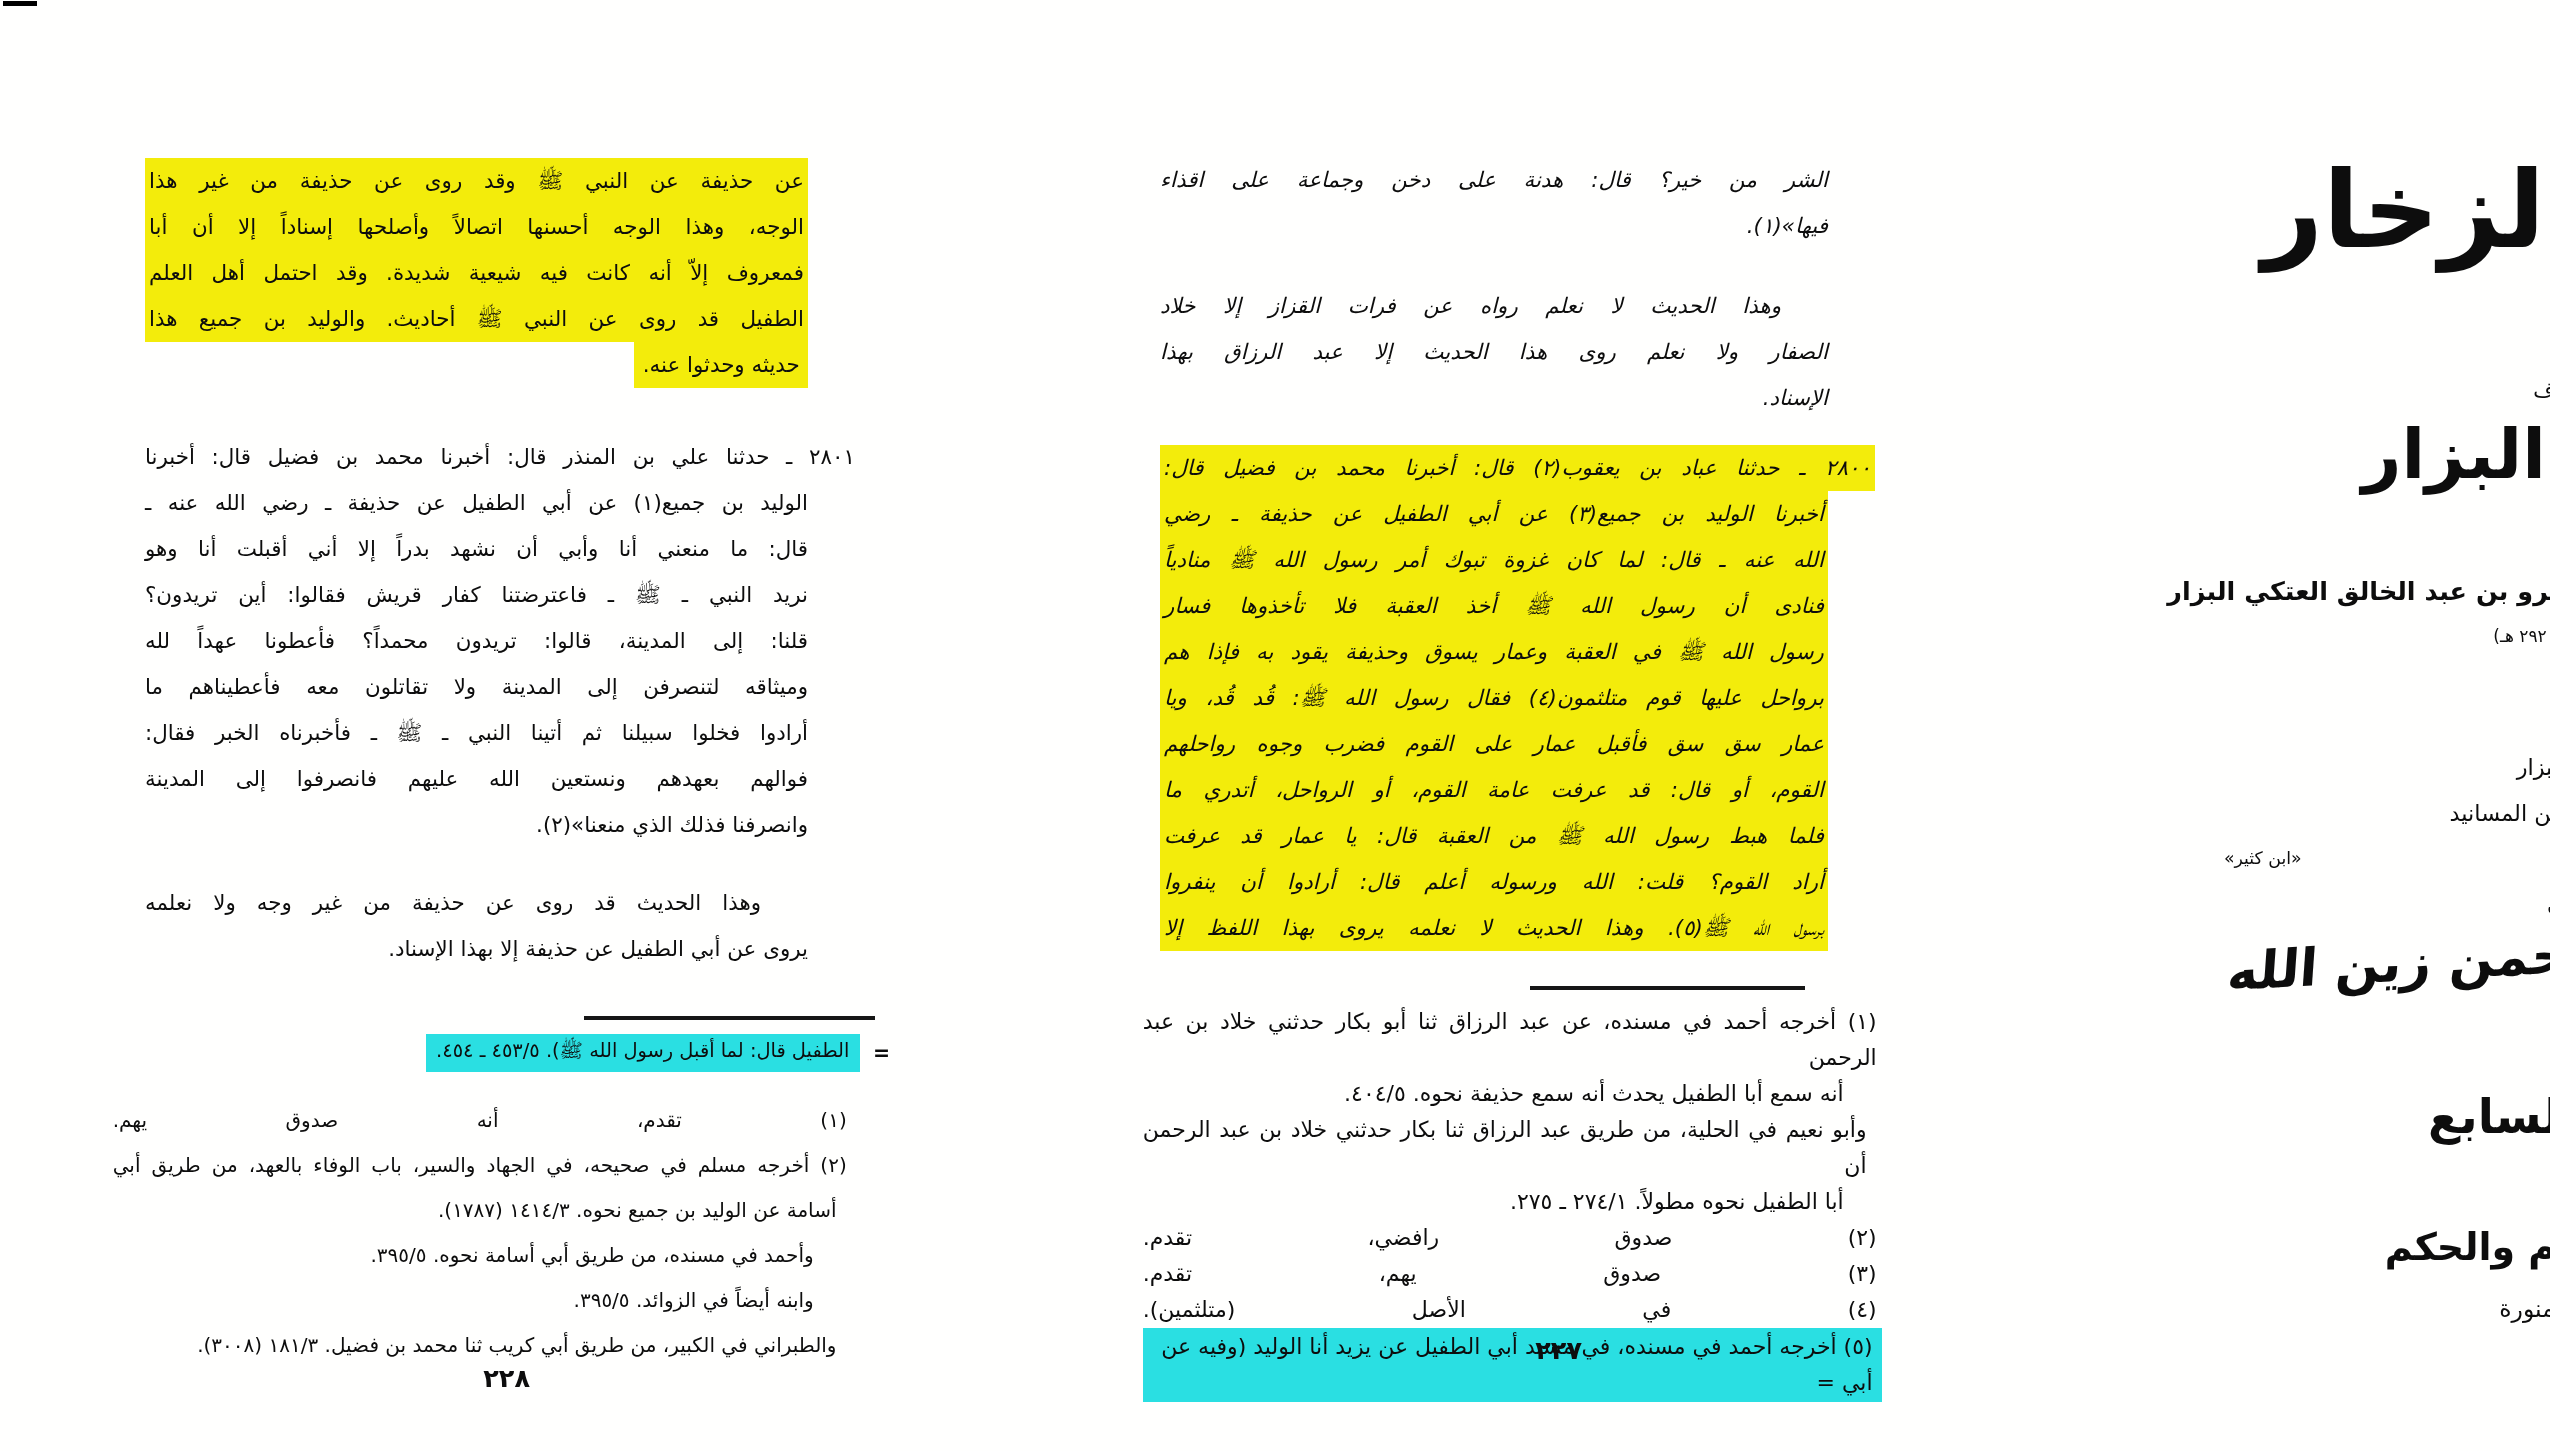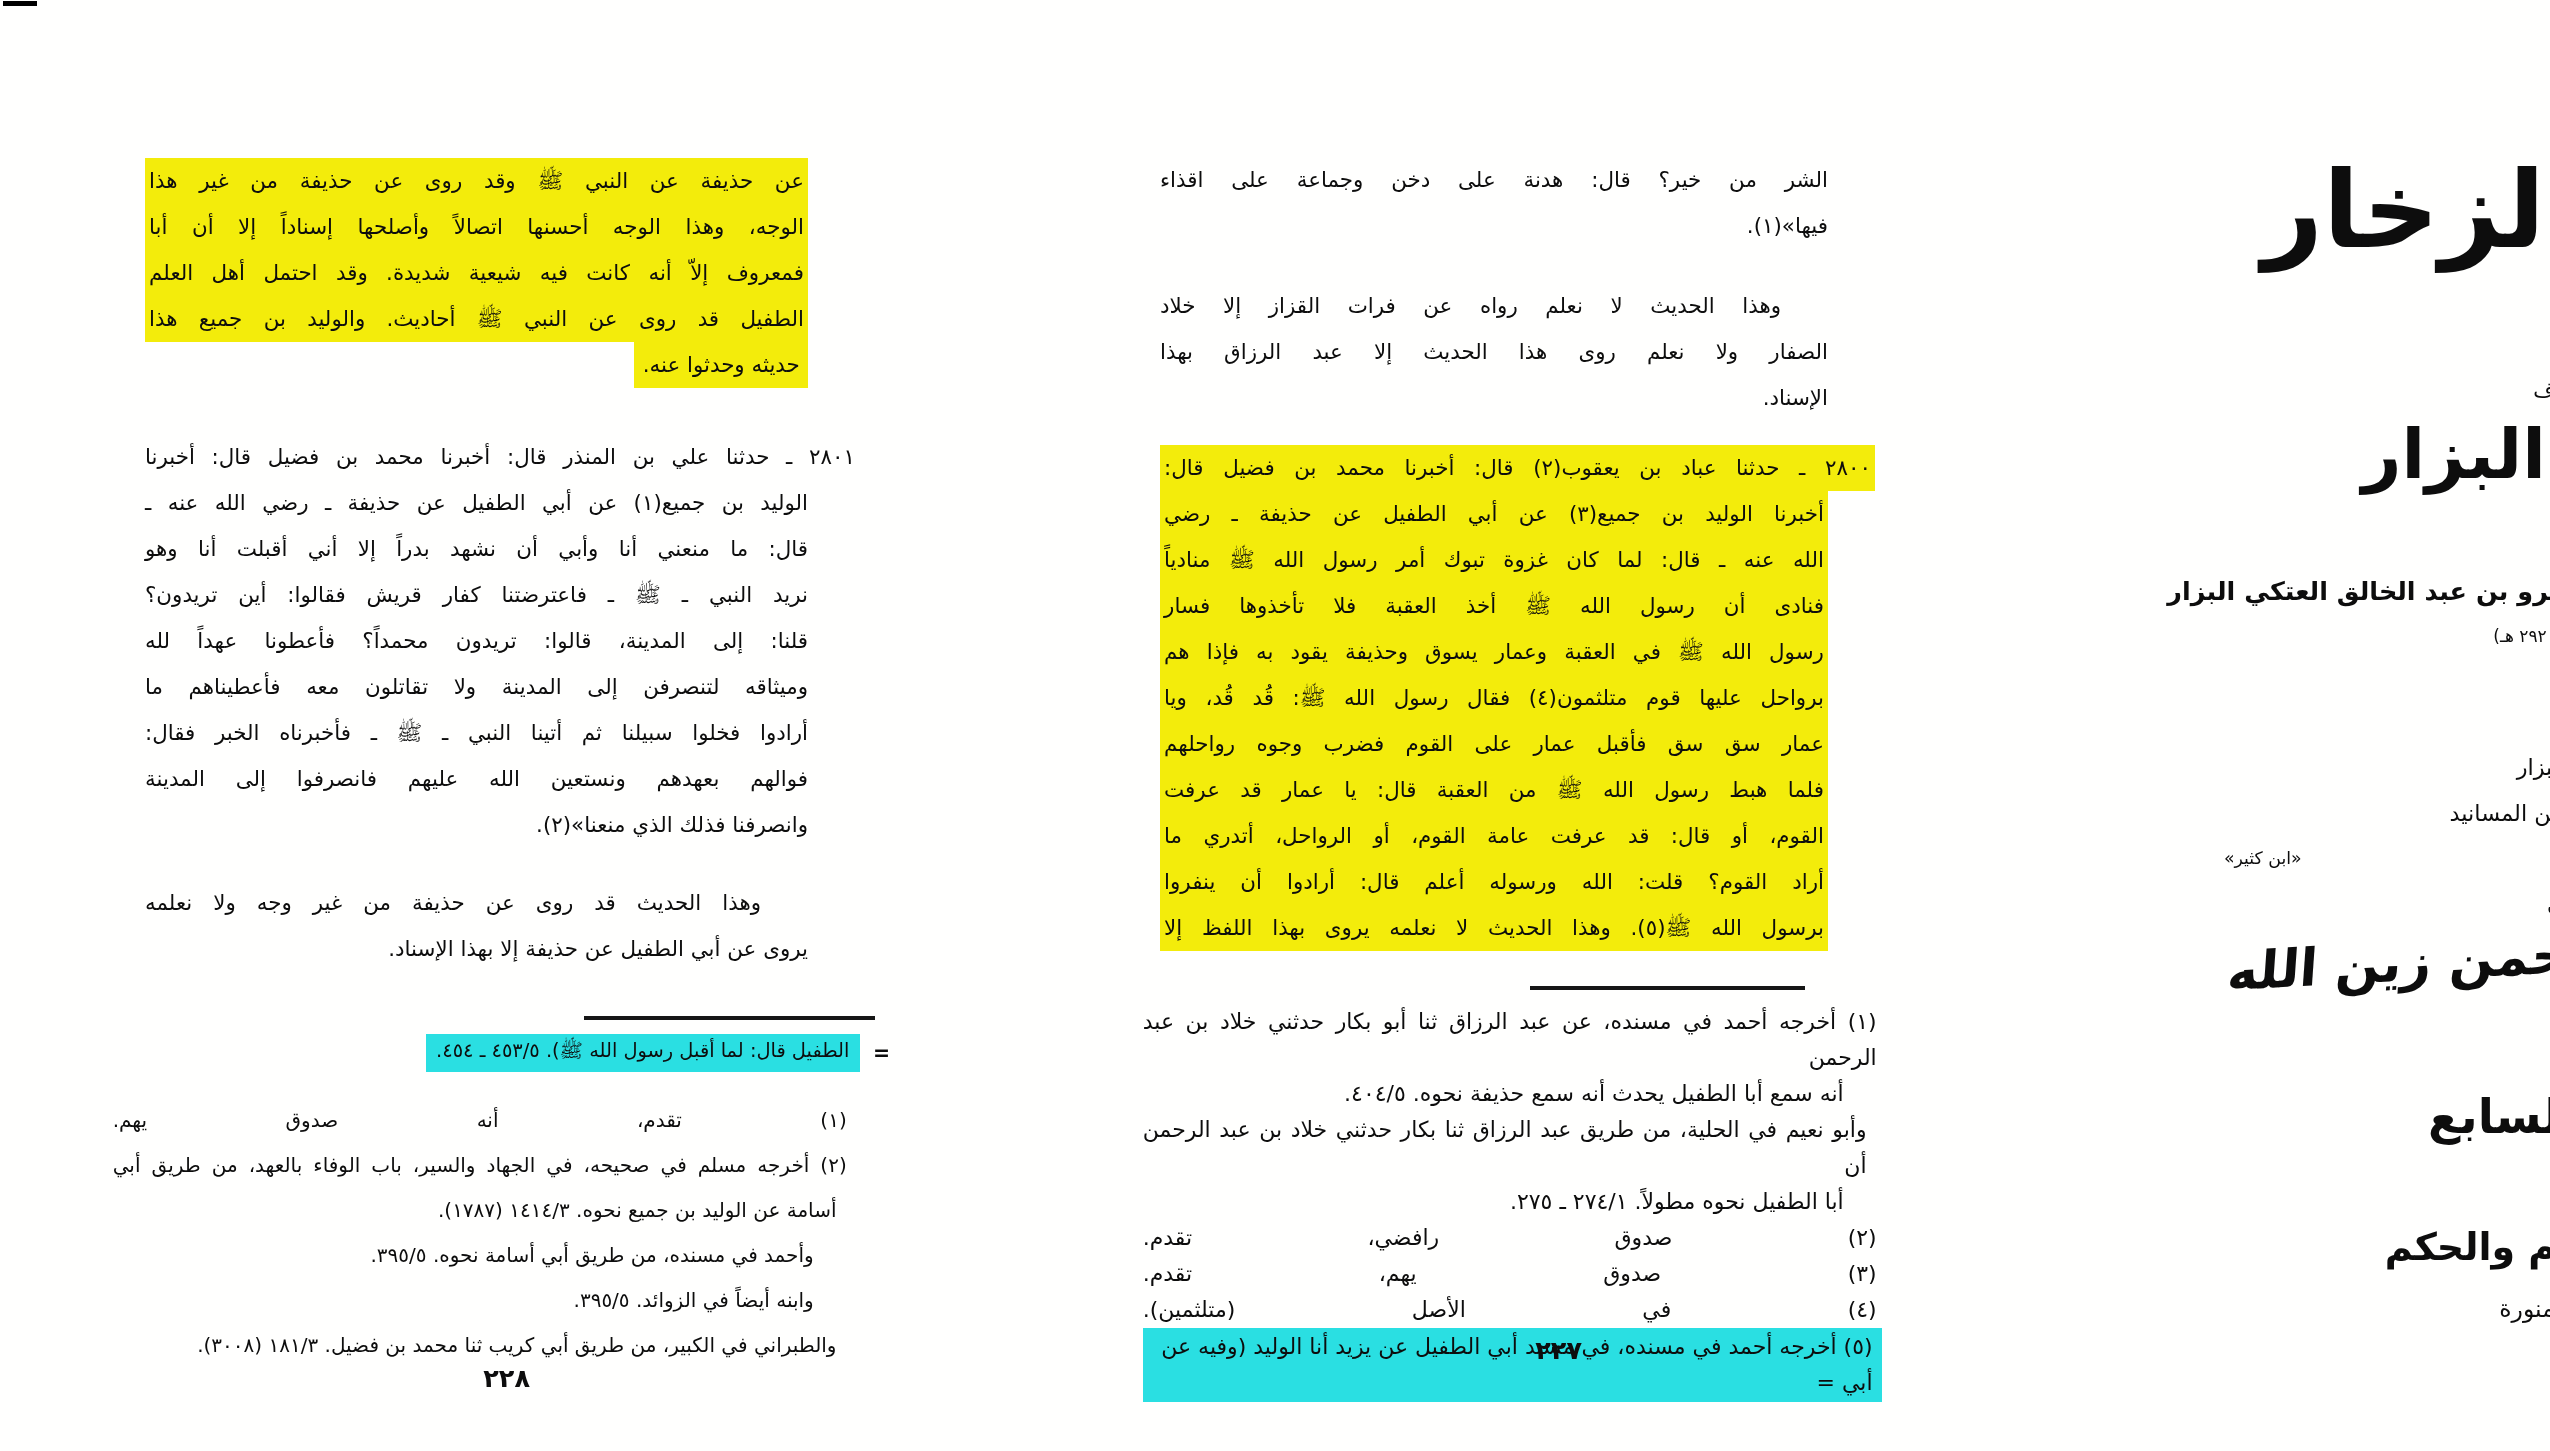--- a/index.html
+++ b/index.html
@@ -5,21 +5,21 @@
   html,body{margin:0;padding:0;background:#e8e8e8;}
   .sheet{position:relative;width:3047px;height:1452px;background:#fffffe;overflow:hidden;
          font-family:"DejaVu Sans",sans-serif;color:#0d0d0d;}
   .page{position:absolute;direction:rtl;}
   .page-left{left:97px;top:153px;width:765px;height:1299px;}
   .page-middle{left:1127px;top:153px;width:765px;height:1299px;}
   .page-title{left:2163px;top:0;width:816px;height:1452px;text-align:center;}
 
   .para{position:absolute;box-sizing:border-box;}
   .l-para{right:54px;width:663px;margin-left:16px;}
-  .m-para{right:64px;width:668px;}
+  .m-para{right:64px;width:668px;font-style:italic;}
 
   .ln{box-sizing:border-box;font-size:21.4px;line-height:46px;text-align:right;}
   .full{text-align:justify;text-align-last:justify;}
   .short{width:fit-content;margin-right:0;margin-left:auto;}
   .ind{padding-right:47px;}
   .ov{margin-right:-47px;}
   .hl{background:var(--yellow);padding:0 4.1px;}
   .hl.short{padding:0 8.2px;}
 
   .rule{position:absolute;height:3.6px;background:#161616;}
@@ -127,22 +127,22 @@
       </div>
 
     <div class="para m-para" style="top:292px">
         <div class="ln full hl ov">٢٨٠٠ ـ حدثنا عباد بن يعقوب(٢) قال: أخبرنا محمد بن فضيل قال:</div>
         <div class="ln full hl">أخبرنا الوليد بن جميع(٣) عن أبي الطفيل عن حذيفة ـ رضي</div>
         <div class="ln full hl">الله عنه ـ قال: لما كان غزوة تبوك أمر رسول الله ﷺ منادياً</div>
         <div class="ln full hl">فنادى أن رسول الله ﷺ أخذ العقبة فلا تأخذوها فسار</div>
         <div class="ln full hl">رسول الله ﷺ في العقبة وعمار يسوق وحذيفة يقود به فإذا هم</div>
         <div class="ln full hl">برواحل عليها قوم متلثمون(٤) فقال رسول الله ﷺ: قُد قُد، ويا</div>
         <div class="ln full hl">عمار سق سق فأقبل عمار على القوم فضرب وجوه رواحلهم</div>
+        <div class="ln full hl">القوم، أو قال: قد عرفت عامة القوم، أو الرواحل، أتدري ما</div>
         <div class="ln full hl">فلما هبط رسول الله ﷺ من العقبة قال: يا عمار قد عرفت</div>
-        <div class="ln full hl">القوم، أو قال: قد عرفت عامة القوم، أو الرواحل، أتدري ما</div>
         <div class="ln full hl">أراد القوم؟ قلت: الله ورسوله أعلم قال: أرادوا أن ينفروا</div>
         <div class="ln full hl">برسول الله ﷺ(٥). وهذا الحديث لا نعلمه يروى بهذا اللفظ إلا</div>
       </div>
 
     <div class="rule rule-middle"></div>
 
     <div class="fncol fncol-middle">
         <div class="ln full">(١) أخرجه أحمد في مسنده، عن عبد الرزاق ثنا أبو بكار حدثني خلاد بن عبد الرحمن</div>
         <div class="ln cont">أنه سمع أبا الطفيل يحدث أنه سمع حذيفة نحوه. ٤٠٤/٥.</div>
         <div class="ln full cont-s">وأبو نعيم في الحلية، من طريق عبد الرزاق ثنا بكار حدثني خلاد بن عبد الرحمن أن</div>

